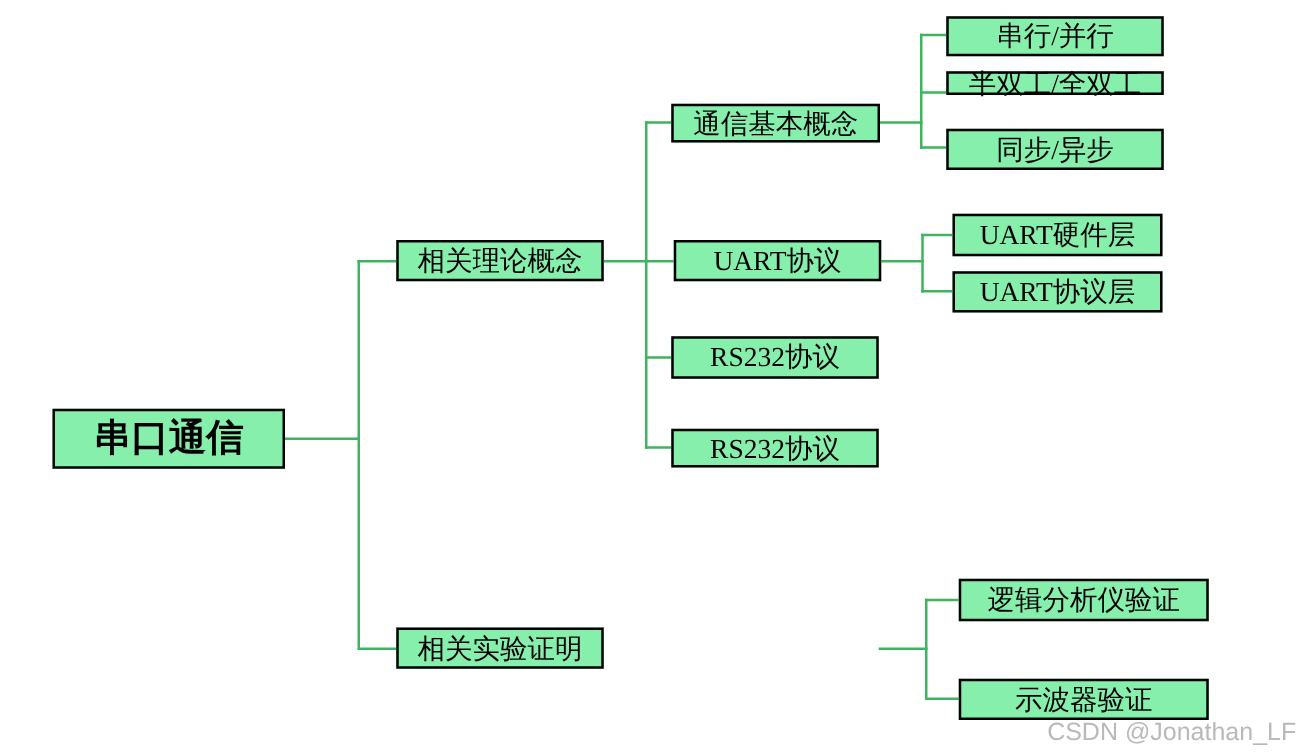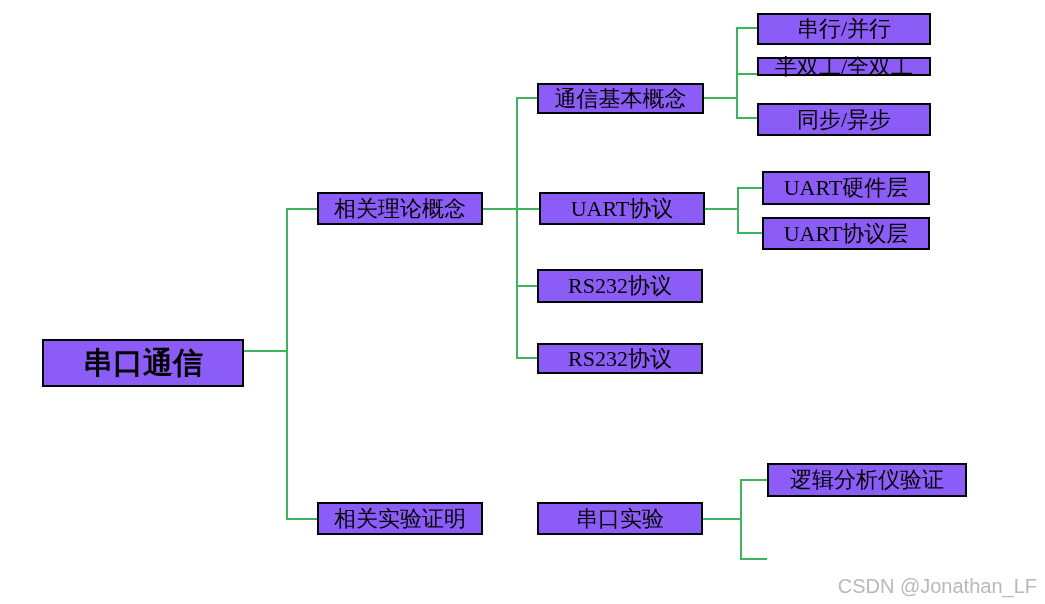--- a/index.html
+++ b/index.html
@@ -17,21 +17,21 @@
     width: 1045px;
     height: 604px;
     background: #ffffff;
     overflow: hidden;
     font-family: "Liberation Serif", "DejaVu Serif", serif;
   }
   .node {
     position: absolute;
     box-sizing: border-box;
     border: 2px solid var(--border-color);
-    background: #8b5cf6;
+    background: #86efac;
     display: flex;
     align-items: center;
     justify-content: center;
     font-size: 22px;
     color: #000000;
     white-space: nowrap;
     line-height: 1;
   }
   .node.root {
     font-size: 30px;
@@ -78,44 +78,44 @@
   <div class="cline h" style="left:705px; top:208px; width:34px;"></div>
   <div class="cline v" style="left:737px; top:187px; height:47px;"></div>
   <div class="cline h" style="left:737px; top:187px; width:25px;"></div>
   <div class="cline h" style="left:737px; top:232px; width:25px;"></div>
 
   <div class="cline h" style="left:703px; top:518px; width:39px;"></div>
   <div class="cline v" style="left:740px; top:479px; height:81px;"></div>
   <div class="cline h" style="left:740px; top:479px; width:27px;"></div>
   <div class="cline h" style="left:740px; top:558px; width:27px;"></div>
 
-  <div class="node root" style="left:42px; top:327px; width:202px; height:48px;margin-top:12px;">串口通信</div>
+  <div class="node root" style="left:42px; top:327px; width:186px; height:48px;">串口通信</div>
 
   <div class="node" style="left:317px; top:192px; width:166px; height:33px;">相关理论概念</div>
 
   <div class="node" style="left:317px; top:502px; width:166px; height:33px;">相关实验证明</div>
 
   <div class="node" style="left:537px; top:83px; width:167px; height:31px;">通信基本概念</div>
 
   <div class="node" style="left:539px; top:192px; width:166px; height:33px;">UART协议</div>
 
   <div class="node" style="left:537px; top:269px; width:166px; height:34px;">RS232协议</div>
 
   <div class="node" style="left:537px; top:343px; width:166px; height:31px;">RS232协议</div>
 
-  <div class="node" style="left:537px; top:502px; width:166px; height:33px;">串口实验</div>
 
   <div class="node" style="left:757px; top:13px; width:174px; height:32px;">串行/并行</div>
 
   <div class="node" style="left:757px; top:57px; width:174px; height:19px;">半双工/全双工</div>
 
   <div class="node" style="left:757px; top:103px; width:174px; height:33px;">同步/异步</div>
 
   <div class="node" style="left:762px; top:171px; width:168px; height:34px;">UART硬件层</div>
 
   <div class="node" style="left:767px; top:463px; width:200px; height:34px;">逻辑分析仪验证</div>
 
   <div class="node" style="left:762px; top:217px; width:168px; height:33px;">UART协议层</div>
 
+  <div class="node" style="left:767px; top:543px; width:200px; height:33px;">示波器验证</div>
 
   <div class="watermark">CSDN @Jonathan_LF</div>
 
 </div>
 
 </body></html>

